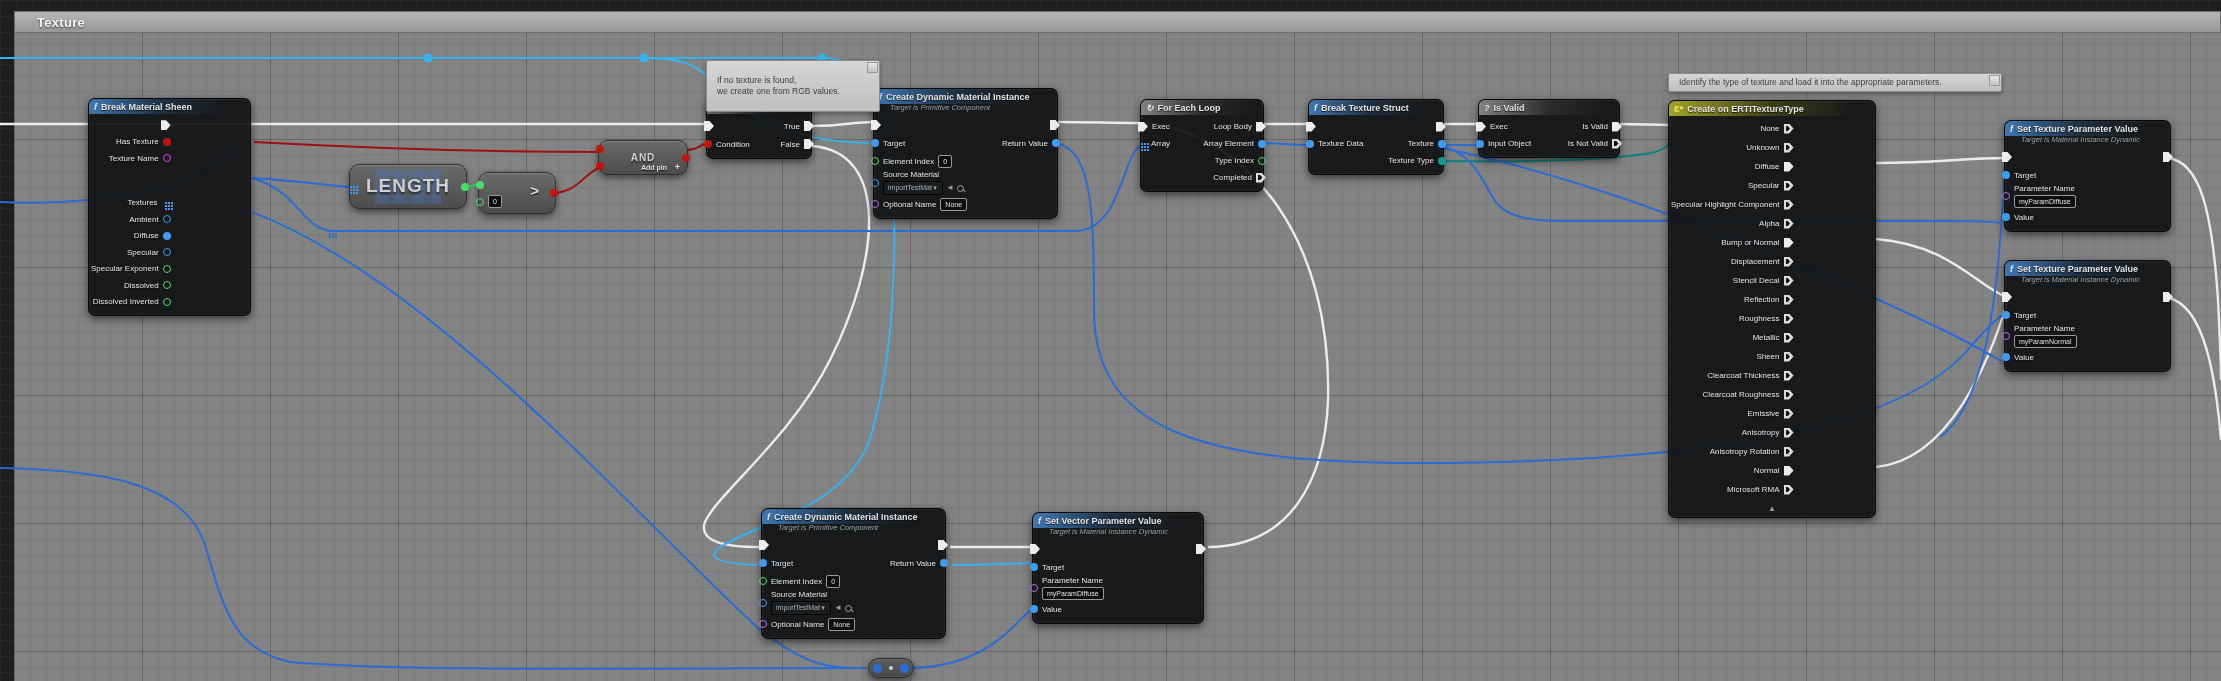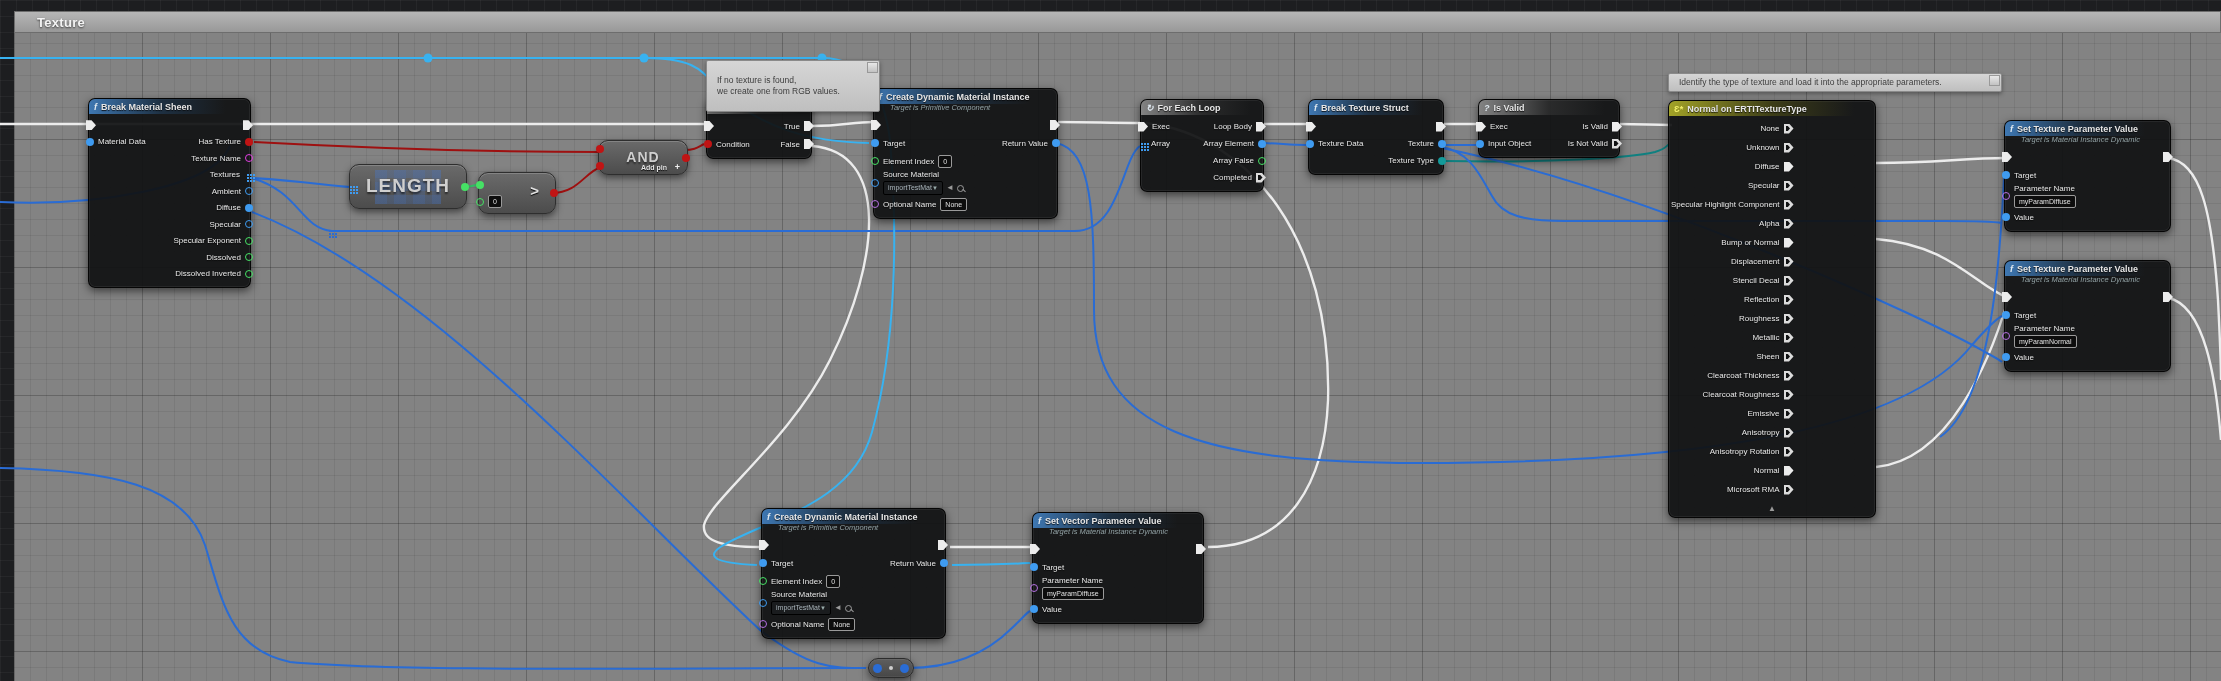--- a/index.html
+++ b/index.html
@@ -182,46 +182,35 @@
   <span class="handle"></span>
 </div>
 
 <div id="nodes">
     <div class="node function" style="left: 88px; top: 98px; width: 163px;">
       <div class="nhead blue">
         <span class="nicon">f</span>
         <span class="ntitle">Break Material Sheen</span>
       </div>
       <div class="cols">
-        <div class="col left">
-          <div class="prow left" style="min-height: 16.5px;">
-            <span class="pexec">
-              <i></i>
-            </span>
-          </div>
-          <div class="prow left" style="min-height: 16.5px;">
-            <span class="pdot" style="background: rgb(63, 155, 240); border-color: rgb(63, 155, 240);"></span>
-            <span class="plabel">Material Data</span>
-          </div>
-        </div>
         <div class="col right">
           <div class="prow right" style="min-height: 16.5px;">
             <span class="pexec">
               <i></i>
             </span>
           </div>
           <div class="prow right" style="min-height: 16.5px;">
             <span class="pdot" style="background: rgb(192, 20, 20); border-color: rgb(192, 20, 20);"></span>
             <span class="plabel">Has Texture</span>
           </div>
           <div class="prow right" style="min-height: 16.5px;">
             <span class="pdot hollow" style="background: rgb(226, 63, 226); border-color: rgb(226, 63, 226);"></span>
             <span class="plabel">Texture Name</span>
           </div>
-          <div class="prow right" style="min-height: 16.5px;">
+          <div class="prow right" style="min-height: 16.5px; margin-top: 28px;">
             <span class="parr" style="color: rgb(63, 155, 240);"></span>
             <span class="plabel">Textures</span>
           </div>
           <div class="prow right" style="min-height: 16.5px;">
             <span class="pdot hollow" style="background: rgb(63, 155, 240); border-color: rgb(63, 155, 240);"></span>
             <span class="plabel">Ambient</span>
           </div>
           <div class="prow right" style="min-height: 16.5px;">
             <span class="pdot" style="background: rgb(63, 155, 240); border-color: rgb(63, 155, 240);"></span>
             <span class="plabel">Diffuse</span>
@@ -291,21 +280,21 @@
           <div class="prow left" style="min-height: 17px;">
             <span class="pdot" style="background: rgb(192, 20, 20); border-color: rgb(192, 20, 20);"></span>
           </div>
         </div>
         <div class="col right">
           <div class="prow right" style="min-height: 17px;">
             <span class="pdot" style="background: rgb(192, 20, 20); border-color: rgb(192, 20, 20);"></span>
           </div>
         </div>
       </div>
-      <div class="cbig" style="font-size: 14px;">AND</div>
+      <div class="cbig" style="font-size: 10px;">AND</div>
       <div class="csub">Add pin</div>
       <div class="cplus">+</div>
     </div>
     <div class="node macro" style="left: 706px; top: 98px; width: 106px;">
       <div class="nhead gray">
         <span class="nicon">C</span>
         <span class="ntitle">Branch</span>
       </div>
       <div class="cols">
         <div class="col left">
@@ -415,21 +404,21 @@
               <i></i>
             </span>
             <span class="plabel">Loop Body</span>
           </div>
           <div class="prow right" style="min-height: 17px;">
             <span class="pdot" style="background: rgb(63, 155, 240); border-color: rgb(63, 155, 240);"></span>
             <span class="plabel">Array Element</span>
           </div>
           <div class="prow right" style="min-height: 17px;">
             <span class="pdot hollow" style="background: rgb(70, 224, 101); border-color: rgb(70, 224, 101);"></span>
-            <span class="plabel">Array False</span>
+            <span class="plabel">Type Index</span>
           </div>
           <div class="prow right" style="min-height: 17px; text-align: right;">
             <span class="pexec hollow">
               <i></i>
             </span>
             <span class="plabel">Completed</span>
           </div>
         </div>
       </div>
     </div>
@@ -497,21 +486,21 @@
               <i></i>
             </span>
             <span class="plabel">Is Not Valid</span>
           </div>
         </div>
       </div>
     </div>
     <div class="node switch" style="left: 1668px; top: 100px; width: 208px;">
       <div class="nhead olive">
         <span class="nicon enum">Ɛ*</span>
-        <span class="ntitle">Normal on ERTITextureType</span>
+        <span class="ntitle">Create on ERTITextureType</span>
       </div>
       <div class="cols">
         <div class="col right">
           <div class="prow right" style="min-height: 19px;">
             <span class="pexec hollow">
               <i></i>
             </span>
             <span class="plabel">None</span>
           </div>
           <div class="prow right" style="min-height: 19px;">

